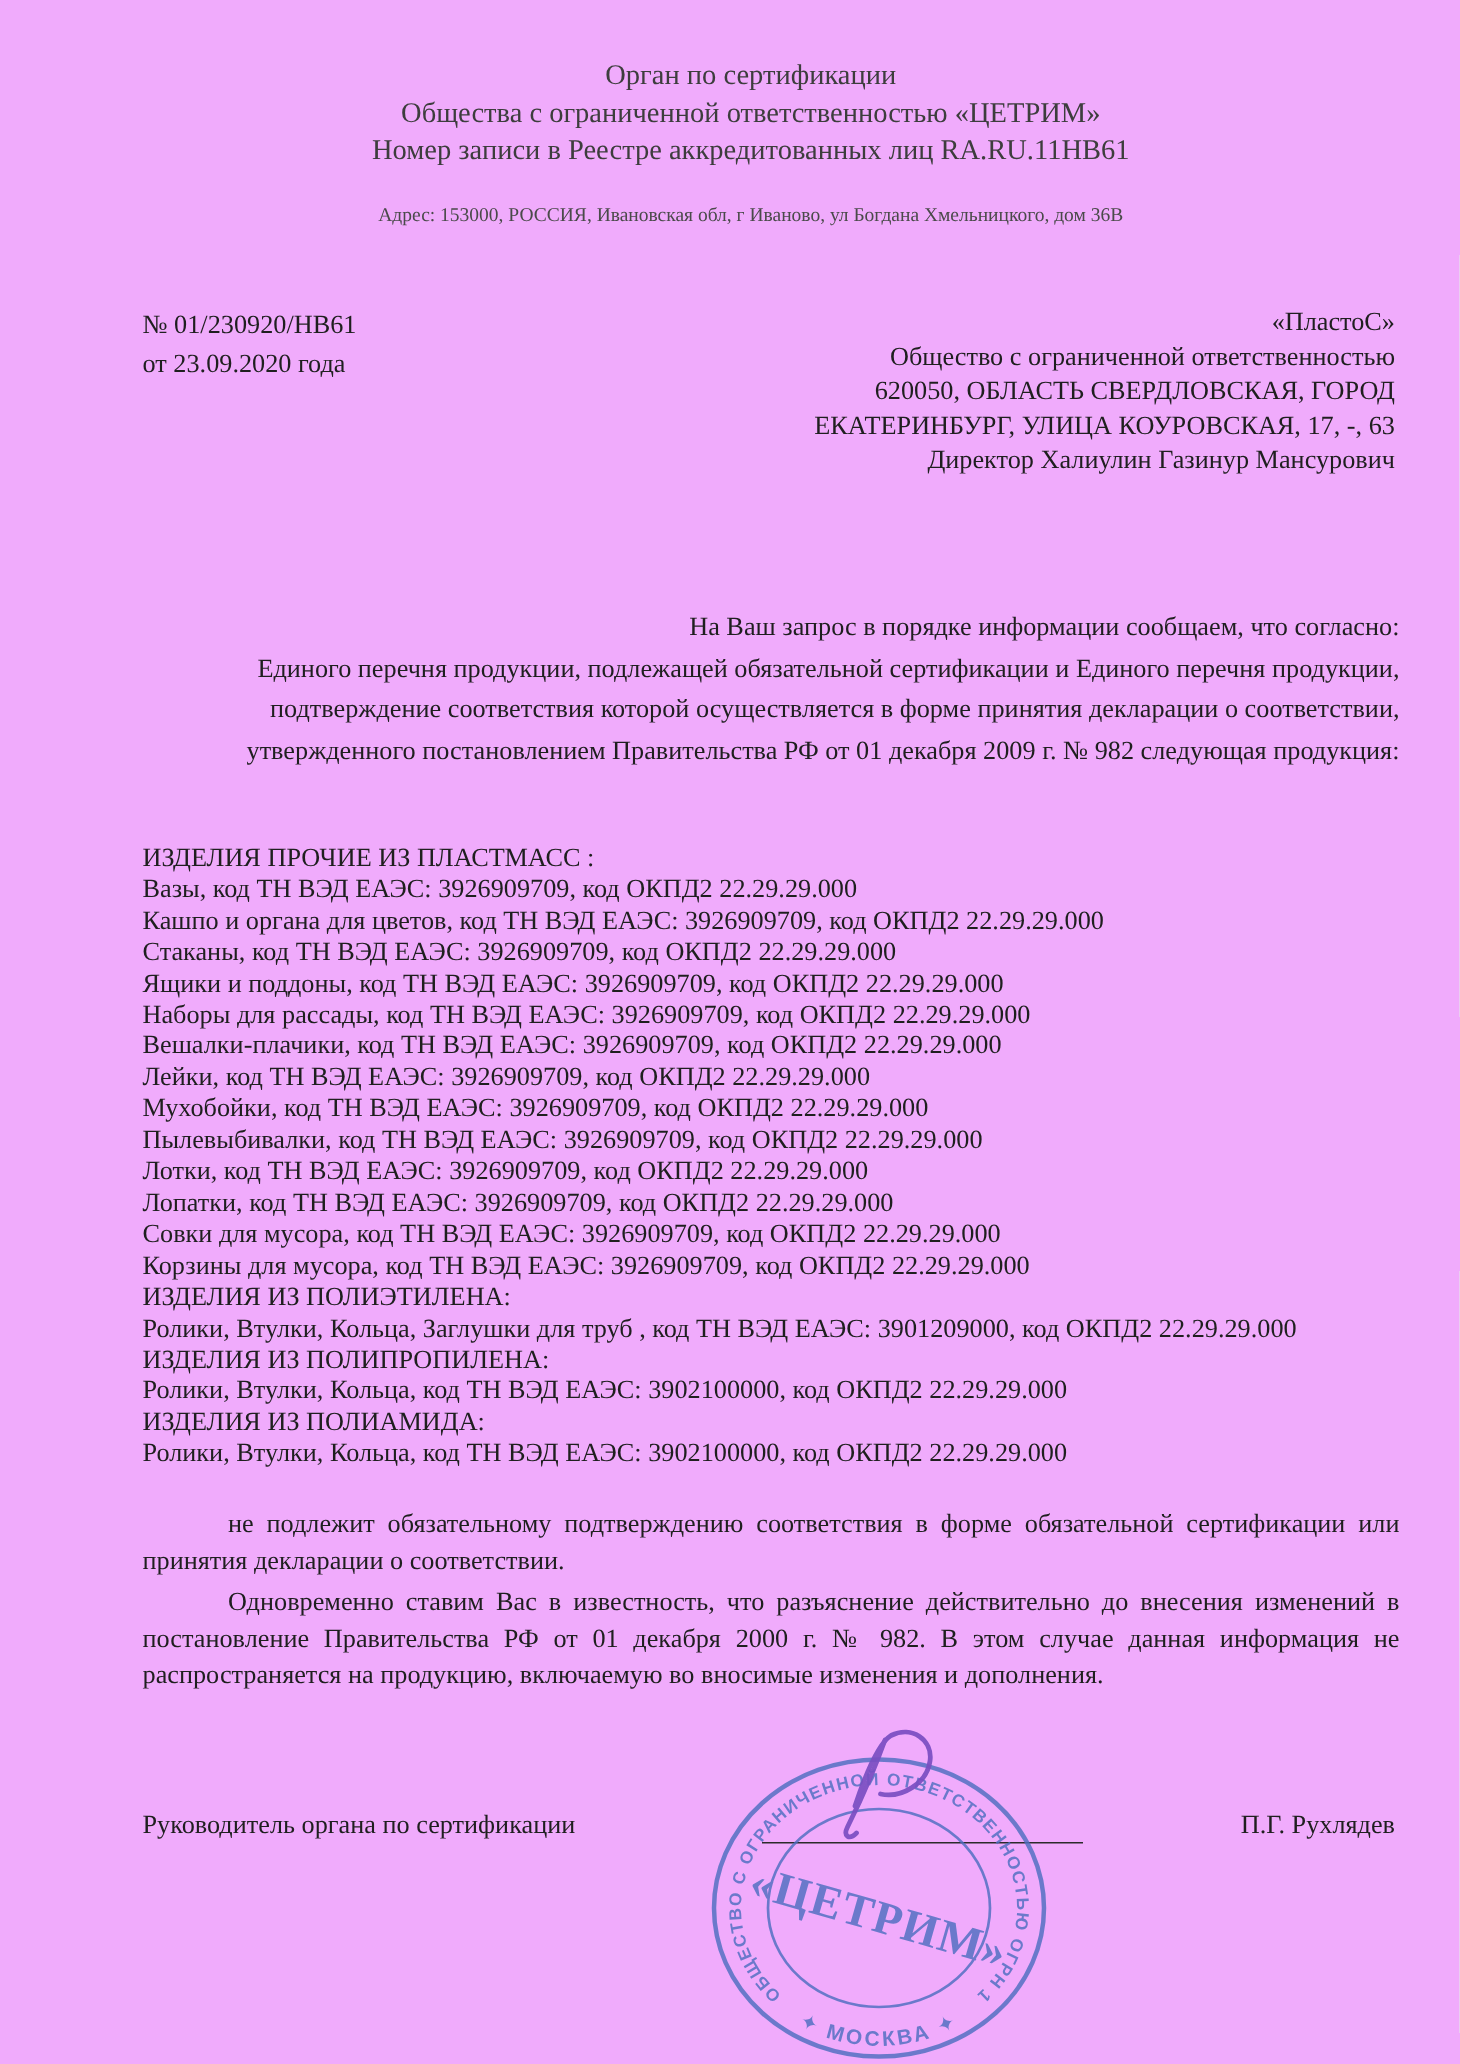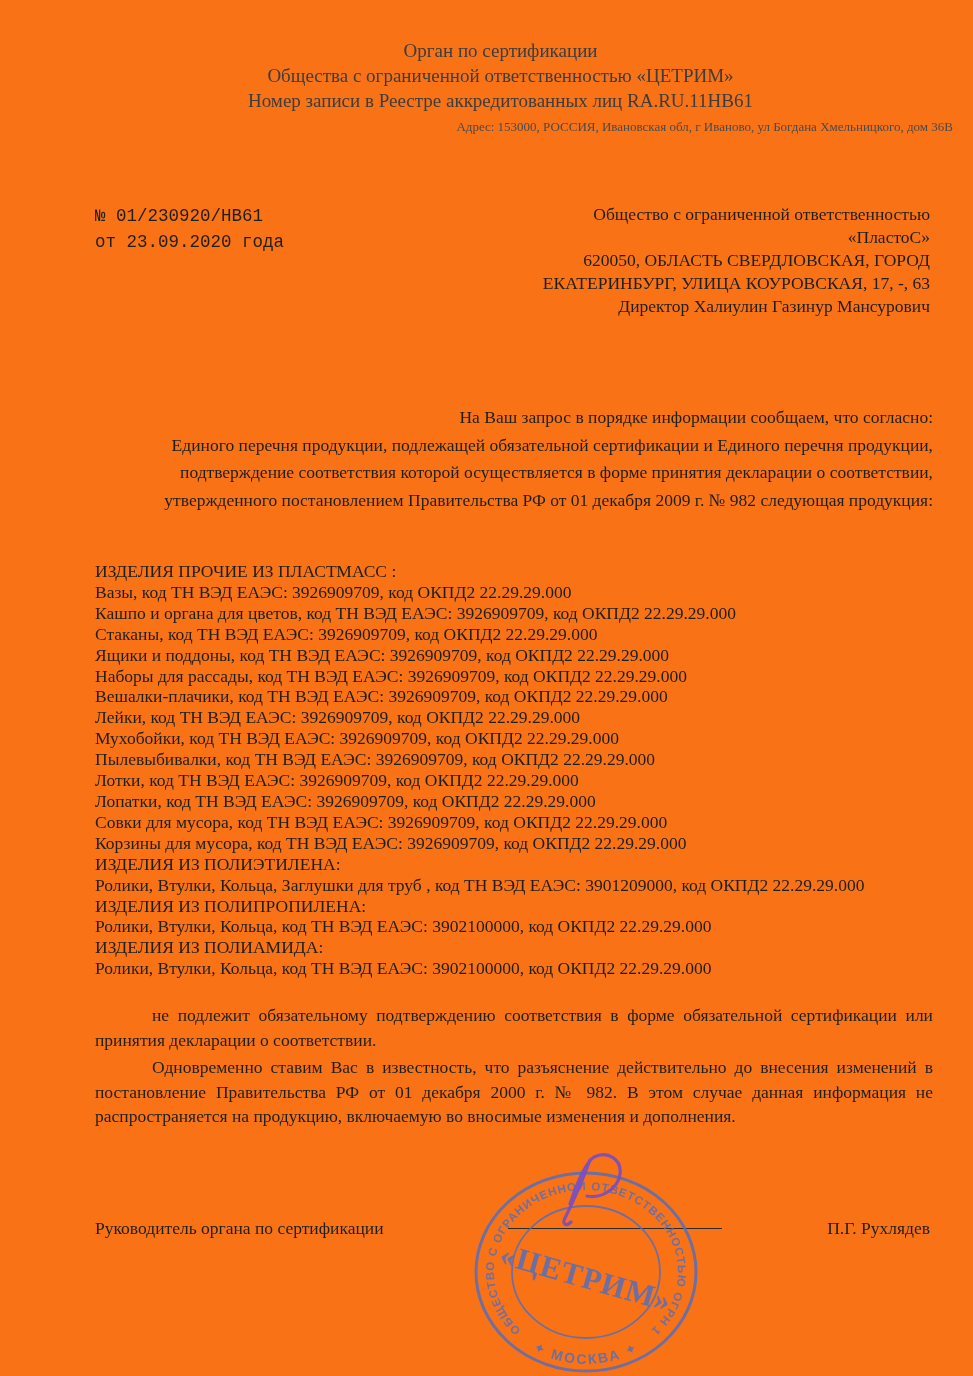--- a/index.html
+++ b/index.html
@@ -1,36 +1,36 @@
 <!DOCTYPE html>
 <html lang="ru"><head>
 <meta charset="utf-8">
 <style>
   html,body{margin:0;padding:0;background:#e8e8e8;}
   .page{
     position:relative;
     width:973px;height:1376px;
     margin:0 auto;
-    background:#f97316;
+    background:#f0abfc;
     overflow:hidden;
     font-family:"Liberation Serif","DejaVu Serif",serif;
     color:#1f1f1f;
   }
   
   .letterhead{
     position:absolute;top:38px;left:48px;right:20px;
     text-align:center;color:#3d3d3d;
   }
   .lh-line{font-size:19px;line-height:25px;white-space:nowrap;}
   .lh-small{font-size:13px;line-height:19px;color:#4a4a4a;white-space:nowrap;}
-  .lh-small.first{margin-top:4px;text-align:right;}
+  .lh-small.first{margin-top:20px;}
   
   .ref-block{
     position:absolute;left:95px;top:203px;
-    font-size:17.5px;line-height:26px;white-space:nowrap;font-family:Liberation Mono, monospace;
+    font-size:17.5px;line-height:26px;white-space:nowrap;
   }
   .recipient-block{
     position:absolute;right:43px;top:203px;
     text-align:right;font-size:17.5px;line-height:23px;
   }
   .recipient-block .line{white-space:nowrap;}
   
   .intro-block{
     position:absolute;left:95px;width:838px;top:404px;
     font-size:17.5px;line-height:27.5px;
@@ -45,21 +45,20 @@
   .closing-block{
     position:absolute;left:95px;width:838px;top:1003px;
     font-size:17.5px;line-height:24.5px;text-align:justify;
   }
   .closing-block p{margin:0 0 3px 0;}
   
   .footer-row{
     position:absolute;left:95px;right:43px;top:1206px;
     display:flex;justify-content:space-between;
     font-size:17.5px;
-    margin-top:12px;
   }
   .sig-line{
     position:absolute;left:508px;top:1228px;width:214px;height:0;
     border-top:1.6px solid #2b2b2b;
   }
   
   .stamp-svg{position:absolute;left:468px;top:1166px;opacity:0.82;}
   .signature-svg{position:absolute;left:548px;top:1152px;opacity:0.92;}
   .stamp-ring-text{font-family:"Liberation Sans","DejaVu Sans",sans-serif;font-size:11.5px;font-weight:bold;letter-spacing:1px;}
   .stamp-bottom-text{font-family:"Liberation Sans","DejaVu Sans",sans-serif;font-size:14px;font-weight:bold;letter-spacing:2px;}
@@ -76,22 +75,22 @@
     <div class="lh-line">Номер записи в Реестре аккредитованных лиц RA.RU.11НВ61</div>
     <div class="lh-small first">Адрес: 153000, РОССИЯ, Ивановская обл, г Иваново, ул Богдана Хмельницкого, дом 36В</div>
   </div>
 
   <div class="ref-block">
     <div>№ 01/230920/НВ61</div>
     <div>от 23.09.2020 года</div>
   </div>
 
   <div class="recipient-block">
+      <div class="line">«ПластоС»</div>
       <div class="line">Общество с ограниченной ответственностью</div>
-      <div class="line">«ПластоС»</div>
       <div class="line">620050, ОБЛАСТЬ СВЕРДЛОВСКАЯ, ГОРОД</div>
       <div class="line">ЕКАТЕРИНБУРГ, УЛИЦА КОУРОВСКАЯ, 17, -, 63</div>
       <div class="line">Директор Халиулин Газинур Мансурович</div>
     </div>
 
   <div class="intro-block">
     <p class="indent">На Ваш запрос в порядке информации сообщаем, что согласно:</p>
     <p>Единого перечня продукции, подлежащей обязательной сертификации и Единого перечня продукции, подтверждение соответствия которой осуществляется в форме принятия декларации о соответствии, утвержденного постановлением Правительства РФ от 01 декабря 2009 г. № 982 следующая продукция:</p>
   </div>
 

